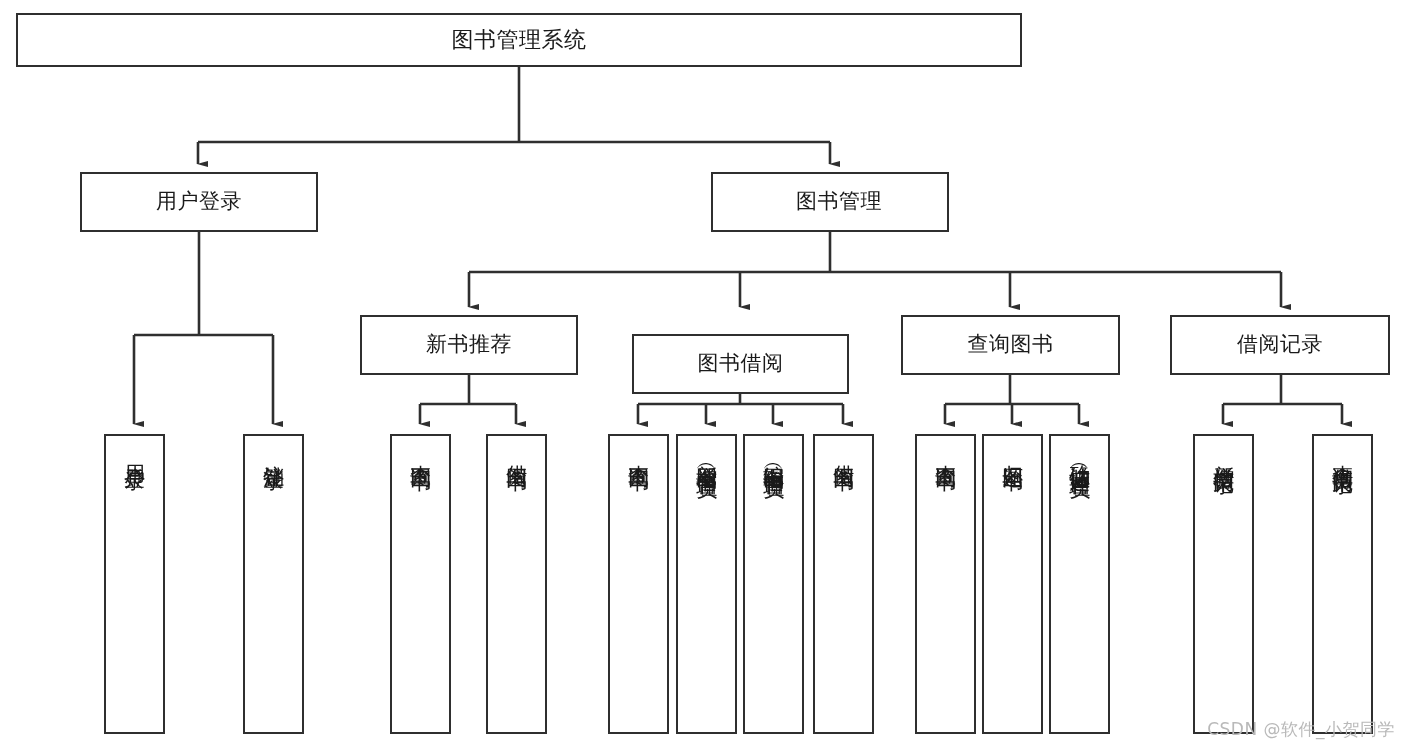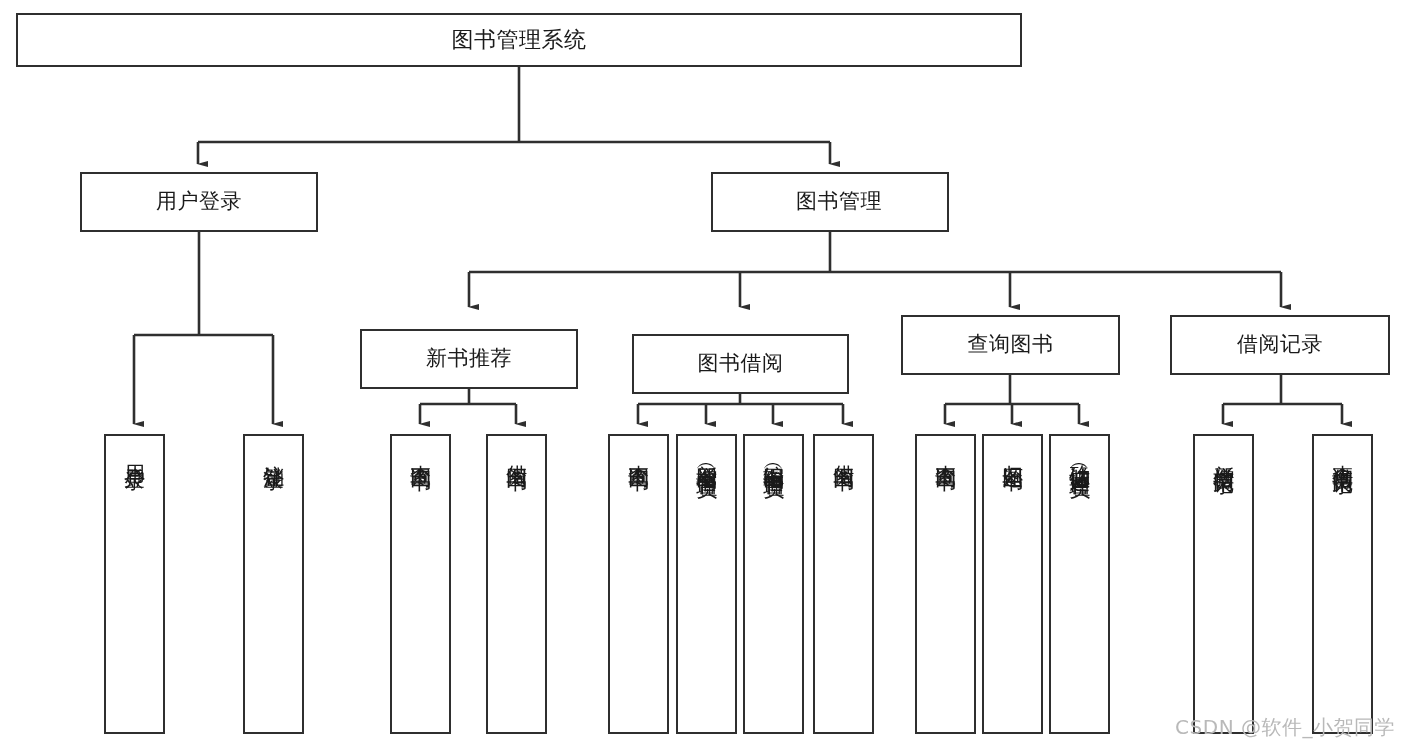--- a/index.html
+++ b/index.html
@@ -56,21 +56,21 @@
     font-size: 21px;
     line-height: 1.16;
     letter-spacing: 2px;
     white-space: nowrap;
   }
   #root-node .label { font-size: 22px; }
   .watermark {
     position: absolute;
     right: 10px;
     bottom: 6px;
-    font-size: 20px;
+    font-size: 17px;
     color: #b9b9b9;
     letter-spacing: 0.5px;
     white-space: nowrap;
     font-family: "DejaVu Sans", "Liberation Sans", sans-serif;
   }
 </style>
 </head>
 <body>
 
 <div id="canvas">
@@ -129,21 +129,21 @@
     <span class="label">图书管理系统</span>
   </div>
 
   <div class="node horizontal" style="left:80px; top:172px; width:238px; height:60px;">
     <span class="label">用户登录</span>
   </div>
   <div class="node horizontal" style="left:711px; top:172px; width:238px; height:60px;padding-left:18px;">
     <span class="label">图书管理</span>
   </div>
 
-  <div class="node horizontal" style="left:360px; top:329px; width:218px; height:60px;">
+  <div class="node horizontal" style="left:360px; top:315px; width:218px; height:60px;">
     <span class="label">新书推荐</span>
   </div>
   <div class="node horizontal" style="left:632px; top:315px; width:217px; height:60px;margin-top:19px;">
     <span class="label">图书借阅</span>
   </div>
   <div class="node horizontal" style="left:901px; top:315px; width:219px; height:60px;">
     <span class="label">查询图书</span>
   </div>
   <div class="node horizontal" style="left:1170px; top:315px; width:220px; height:60px;align-items:center;">
     <span class="label">借阅记录</span>

